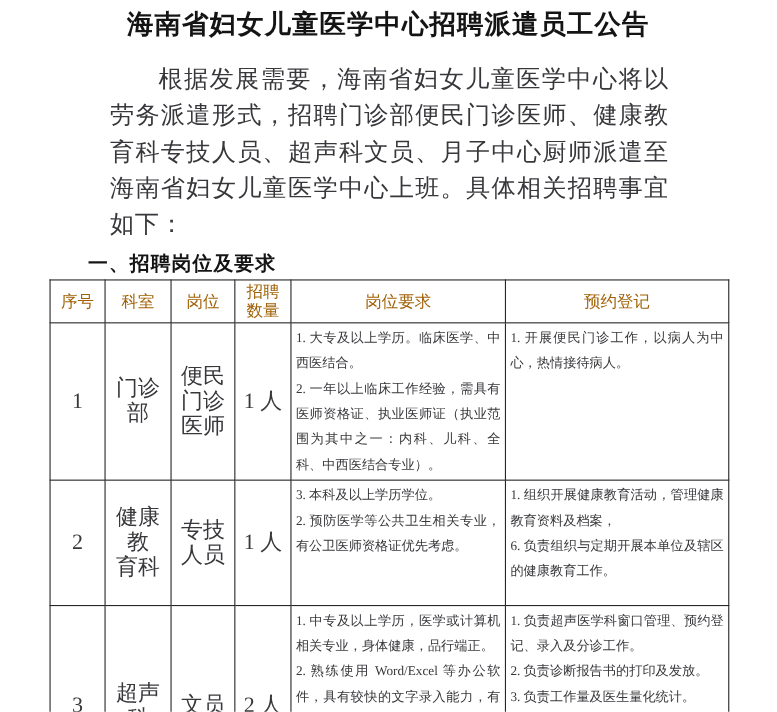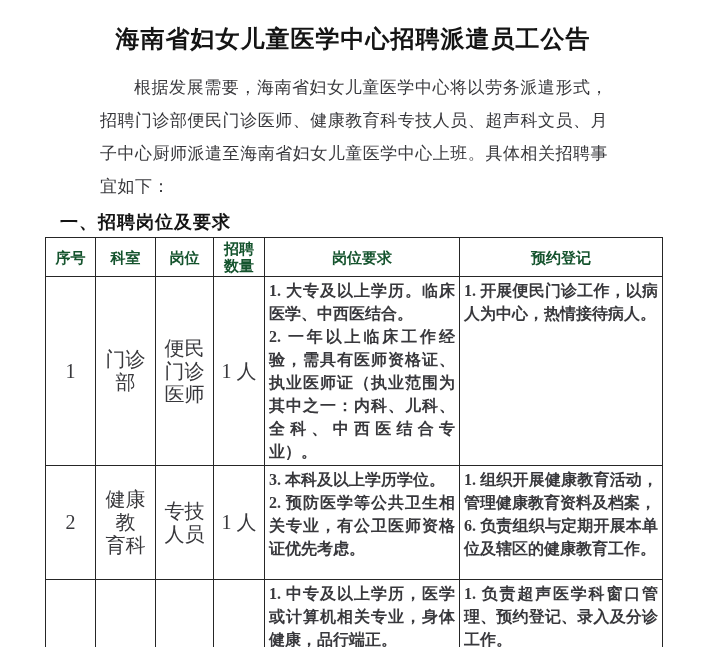--- a/index.html
+++ b/index.html
@@ -13,40 +13,40 @@
   .page {
     width: 706px;
     height: 647px;
     background: #ffffff;
     color: #38383c;
     font-family: "Liberation Serif", serif;
     box-sizing: border-box;
     padding-top: 8px;
   }
   .title {
-    margin: 16px;
+    margin: 0;
     text-align: center;
     font-family: "Liberation Sans", sans-serif;
     font-size: 24px;
     font-weight: bold;
     color: #141414;
     letter-spacing: 1px;
     line-height: 30px;
   }
   .intro {
     margin: 17px 98px 8px 100px;
-    font-size: 17px;
+    font-size: 22px;
     line-height: 33px;
     text-align: justify;
     text-indent: 2em;
     color: #38383c;
     letter-spacing: 0.5px;
   }
   .section-heading {
-    margin: 0 0 4px 60px;
+    margin: 0 0 4px 80px;
     font-family: "Liberation Sans", sans-serif;
     font-size: 18px;
     font-weight: bold;
     color: #141414;
     line-height: 22px;
     letter-spacing: 1px;
   }
   table.recruit {
     border-collapse: collapse;
     table-layout: fixed;
@@ -56,43 +56,42 @@
     color: #38383c;
   }
   table.recruit th,
   table.recruit td {
     border: 1.5px solid #262626;
     box-sizing: border-box;
     padding: 2px 4px;
   }
   table.recruit th {
     font-family: "Liberation Sans", sans-serif;
-    font-weight: bold;
-    color: #14532d;
+    font-weight: normal;
+    color: #a16207;
     vertical-align: middle;
     white-space: pre-line;
     line-height: 17px;
     height: 38px;
     font-size: 15px;
   }
   td.center-cell {
     text-align: center;
     vertical-align: middle;
     white-space: pre-line;
     line-height: 23px;
     font-size: 20px;
   }
   td.text-cell {
     text-align: justify;
     vertical-align: top;
     white-space: pre-line;
     line-height: 23px;
     padding: 3px 6px 3px 7px;
-    font-size: 16px;
-    font-weight: bold;
+    font-size: 12px;
   }
   tr.row-1 { height: 131px; }
   tr.row-2 { height: 114px; }
   tr.row-3 { height: 182px; }
   td.pad-top { padding-top: 26px; }
 </style>
 </head>
 <body>
 
 <div class="page">

